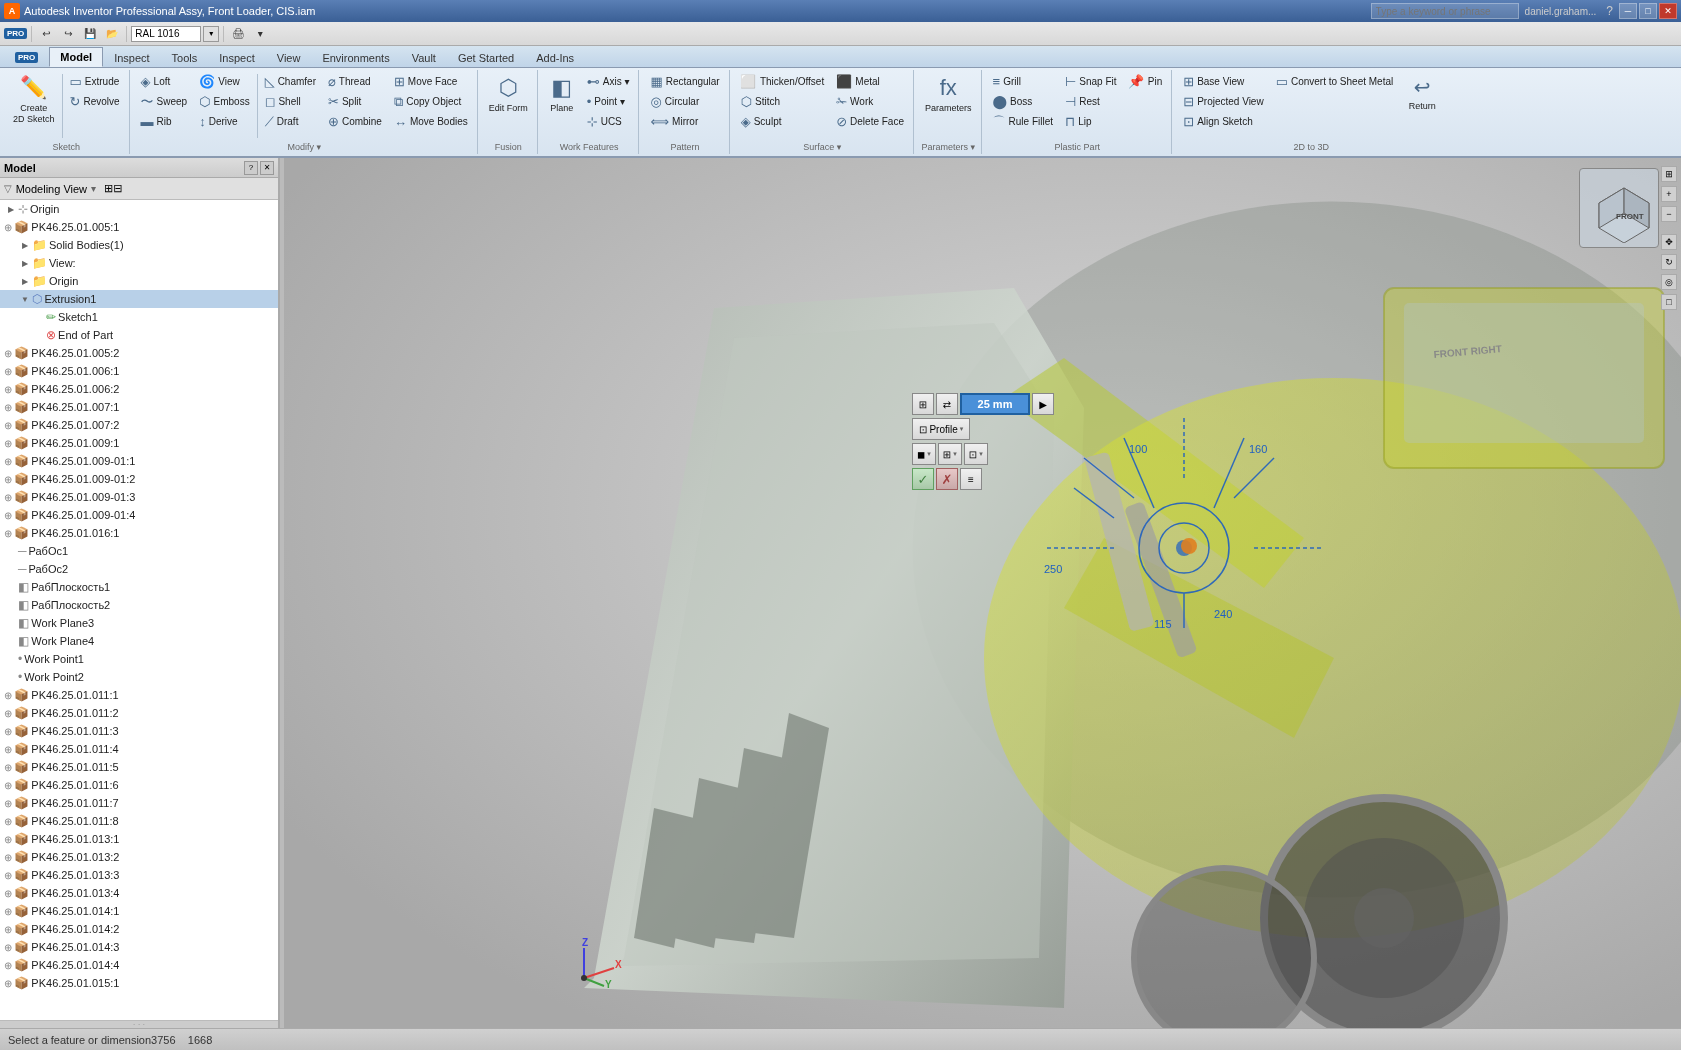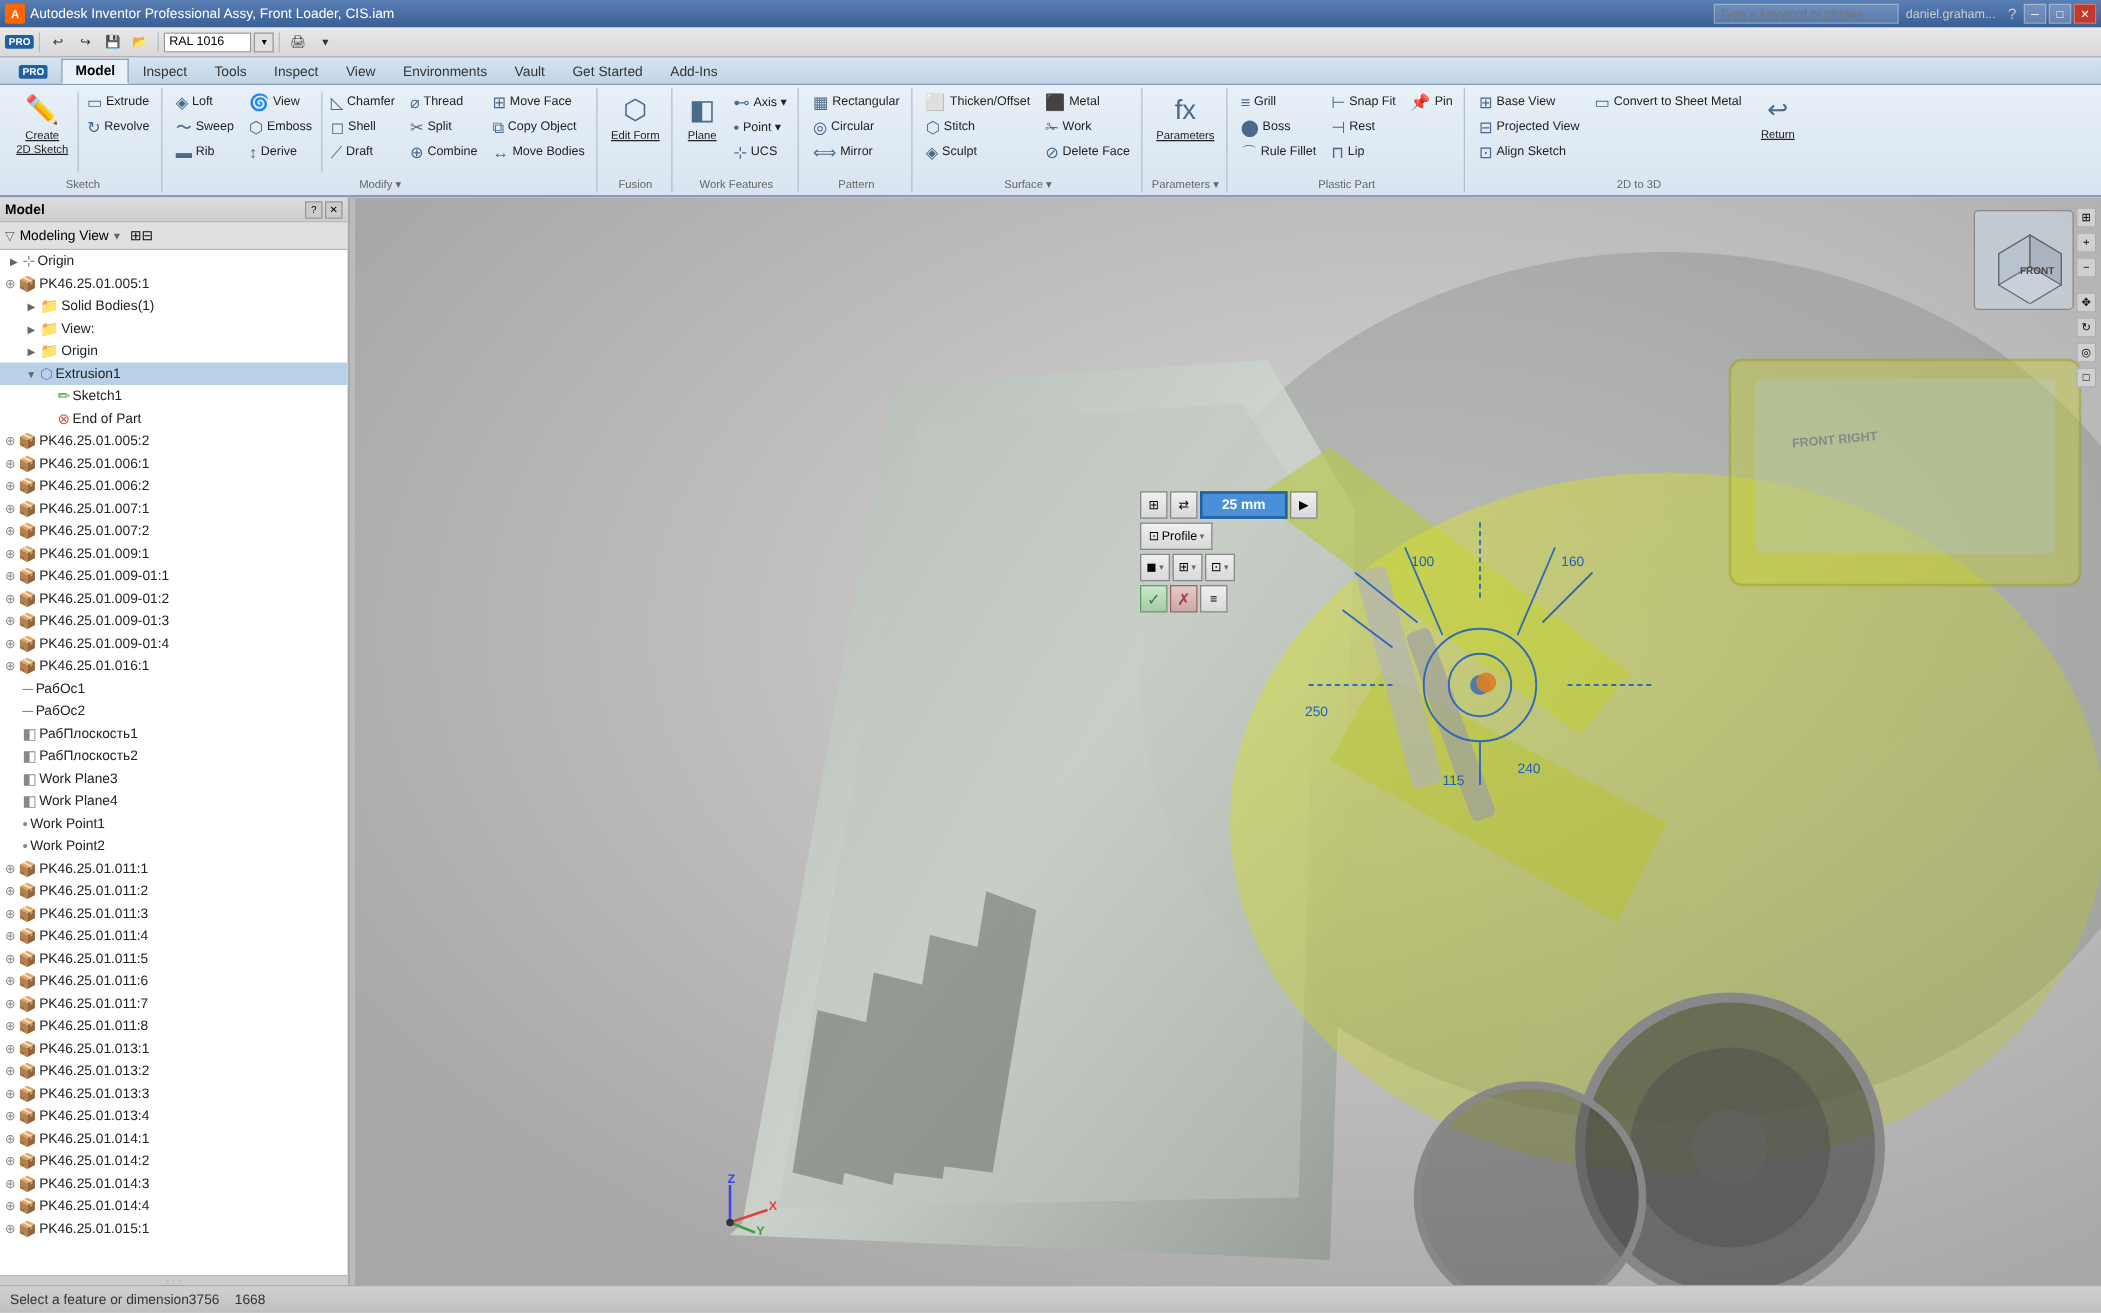--- a/index.html
+++ b/index.html
@@ -108,21 +108,21 @@
       cursor: pointer;
       border: 1px solid transparent;
       border-radius: 2px;
       font-size: 10px;
       text-align: center;
       color: #222;
       background: none;
       gap: 2px;
     }
     .ribbon-btn .icon { font-size: 22px; color: #4a6a8a; }
-    .ribbon-btn .btn-label { font-size: 9px; line-height: 1.2; text-decoration: underline; }
+    .ribbon-btn .btn-label { font-size: 9px; line-height: 1.2; }
     .ribbon-btn-small {
       display: flex;
       align-items: center;
       gap: 3px;
       padding: 1px 4px;
       height: 19px;
       cursor: pointer;
       border: 1px solid transparent;
       border-radius: 2px;
       font-size: 10px;

